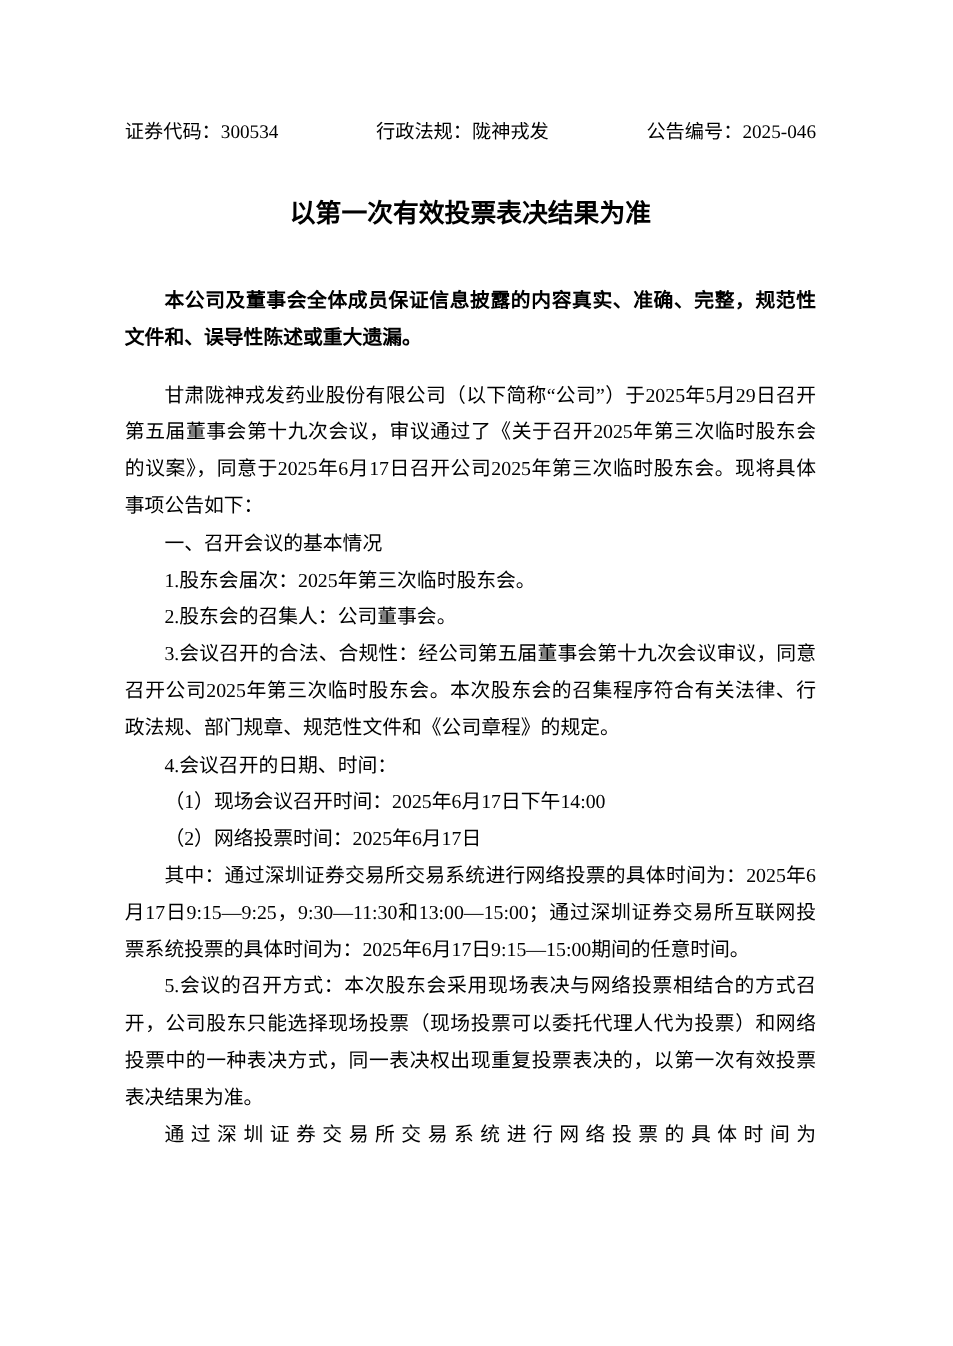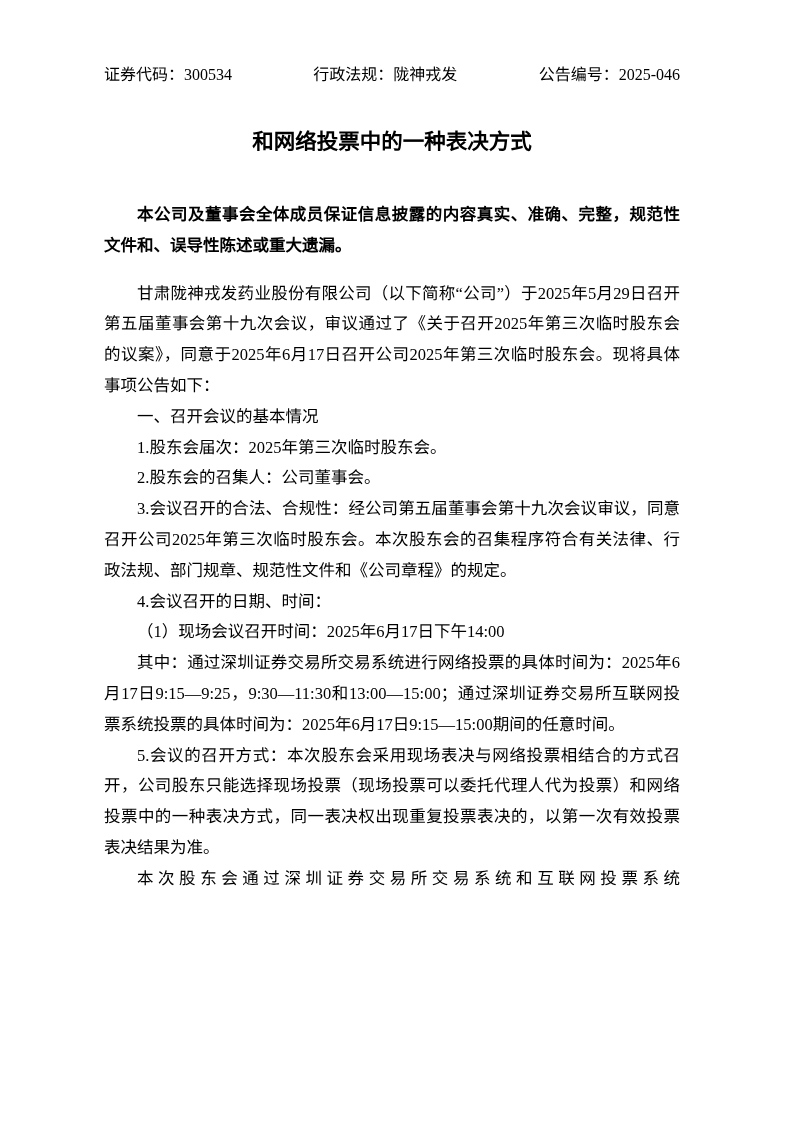--- a/index.html
+++ b/index.html
@@ -7,21 +7,21 @@
     padding: 0;
     background: #ffffff;
   }
   .page {
     position: relative;
     width: 794px;
     height: 1122px;
     box-sizing: border-box;
     background: #ffffff;
     color: #000000;
-    padding: 64px 114px 0 104px;
+    padding: 100px 114px 0 104px;
     font-family: "Liberation Serif", "DejaVu Serif", serif;
     overflow: hidden;
   }
   .doc-header {
     display: flex;
     justify-content: space-between;
     align-items: baseline;
     font-size: 16px;
     line-height: 22px;
     white-space: nowrap;
@@ -65,39 +65,40 @@
 <body>
 
 <div class="page">
 
   <div class="doc-header">
     <span>证券代码：300534</span>
     <span>行政法规：陇神戎发</span>
     <span>公告编号：2025-046</span>
   </div>
 
-  <h1 class="title">和网络投票中的一种表决方式</h1>
+  <h1 class="title">以第一次有效投票表决结果为准</h1>
 
 
   <p class="body-text notice">本公司及董事会全体成员保证信息披露的内容真实、准确、完整，规范性文件和、误导性陈述或重大遗漏。</p>
 
   <p class="body-text first-para">甘肃陇神戎发药业股份有限公司（以下简称“公司”）于2025年5月29日召开第五届董事会第十九次会议，审议通过了《关于召开2025年第三次临时股东会的议案》，同意于2025年6月17日召开公司2025年第三次临时股东会。现将具体事项公告如下：</p>
 
   <p class="body-text bold">一、召开会议的基本情况</p>
 
   <p class="body-text">1.股东会届次：2025年第三次临时股东会。</p>
 
   <p class="body-text">2.股东会的召集人：公司董事会。</p>
 
   <p class="body-text">3.会议召开的合法、合规性：经公司第五届董事会第十九次会议审议，同意召开公司2025年第三次临时股东会。本次股东会的召集程序符合有关法律、行政法规、部门规章、规范性文件和《公司章程》的规定。</p>
 
   <p class="body-text">4.会议召开的日期、时间：</p>
 
   <p class="body-text">（1）现场会议召开时间：2025年6月17日下午14:00</p>
 
+  <p class="body-text">（2）网络投票时间：2025年6月17日</p>
 
   <p class="body-text">其中：通过深圳证券交易所交易系统进行网络投票的具体时间为：2025年6月17日9:15—9:25，9:30—11:30和13:00—15:00；通过深圳证券交易所互联网投票系统投票的具体时间为：2025年6月17日9:15—15:00期间的任意时间。</p>
 
   <p class="body-text">5.会议的召开方式：本次股东会采用现场表决与网络投票相结合的方式召开，公司股东只能选择现场投票（现场投票可以委托代理人代为投票）和网络投票中的一种表决方式，同一表决权出现重复投票表决的，以第一次有效投票表决结果为准。</p>
 
-  <p class="body-text stretch">本次股东会通过深圳证券交易所交易系统和互联网投票系统</p>
+  <p class="body-text stretch">通过深圳证券交易所交易系统进行网络投票的具体时间为</p>
 
 </div>
 
 </body></html>

